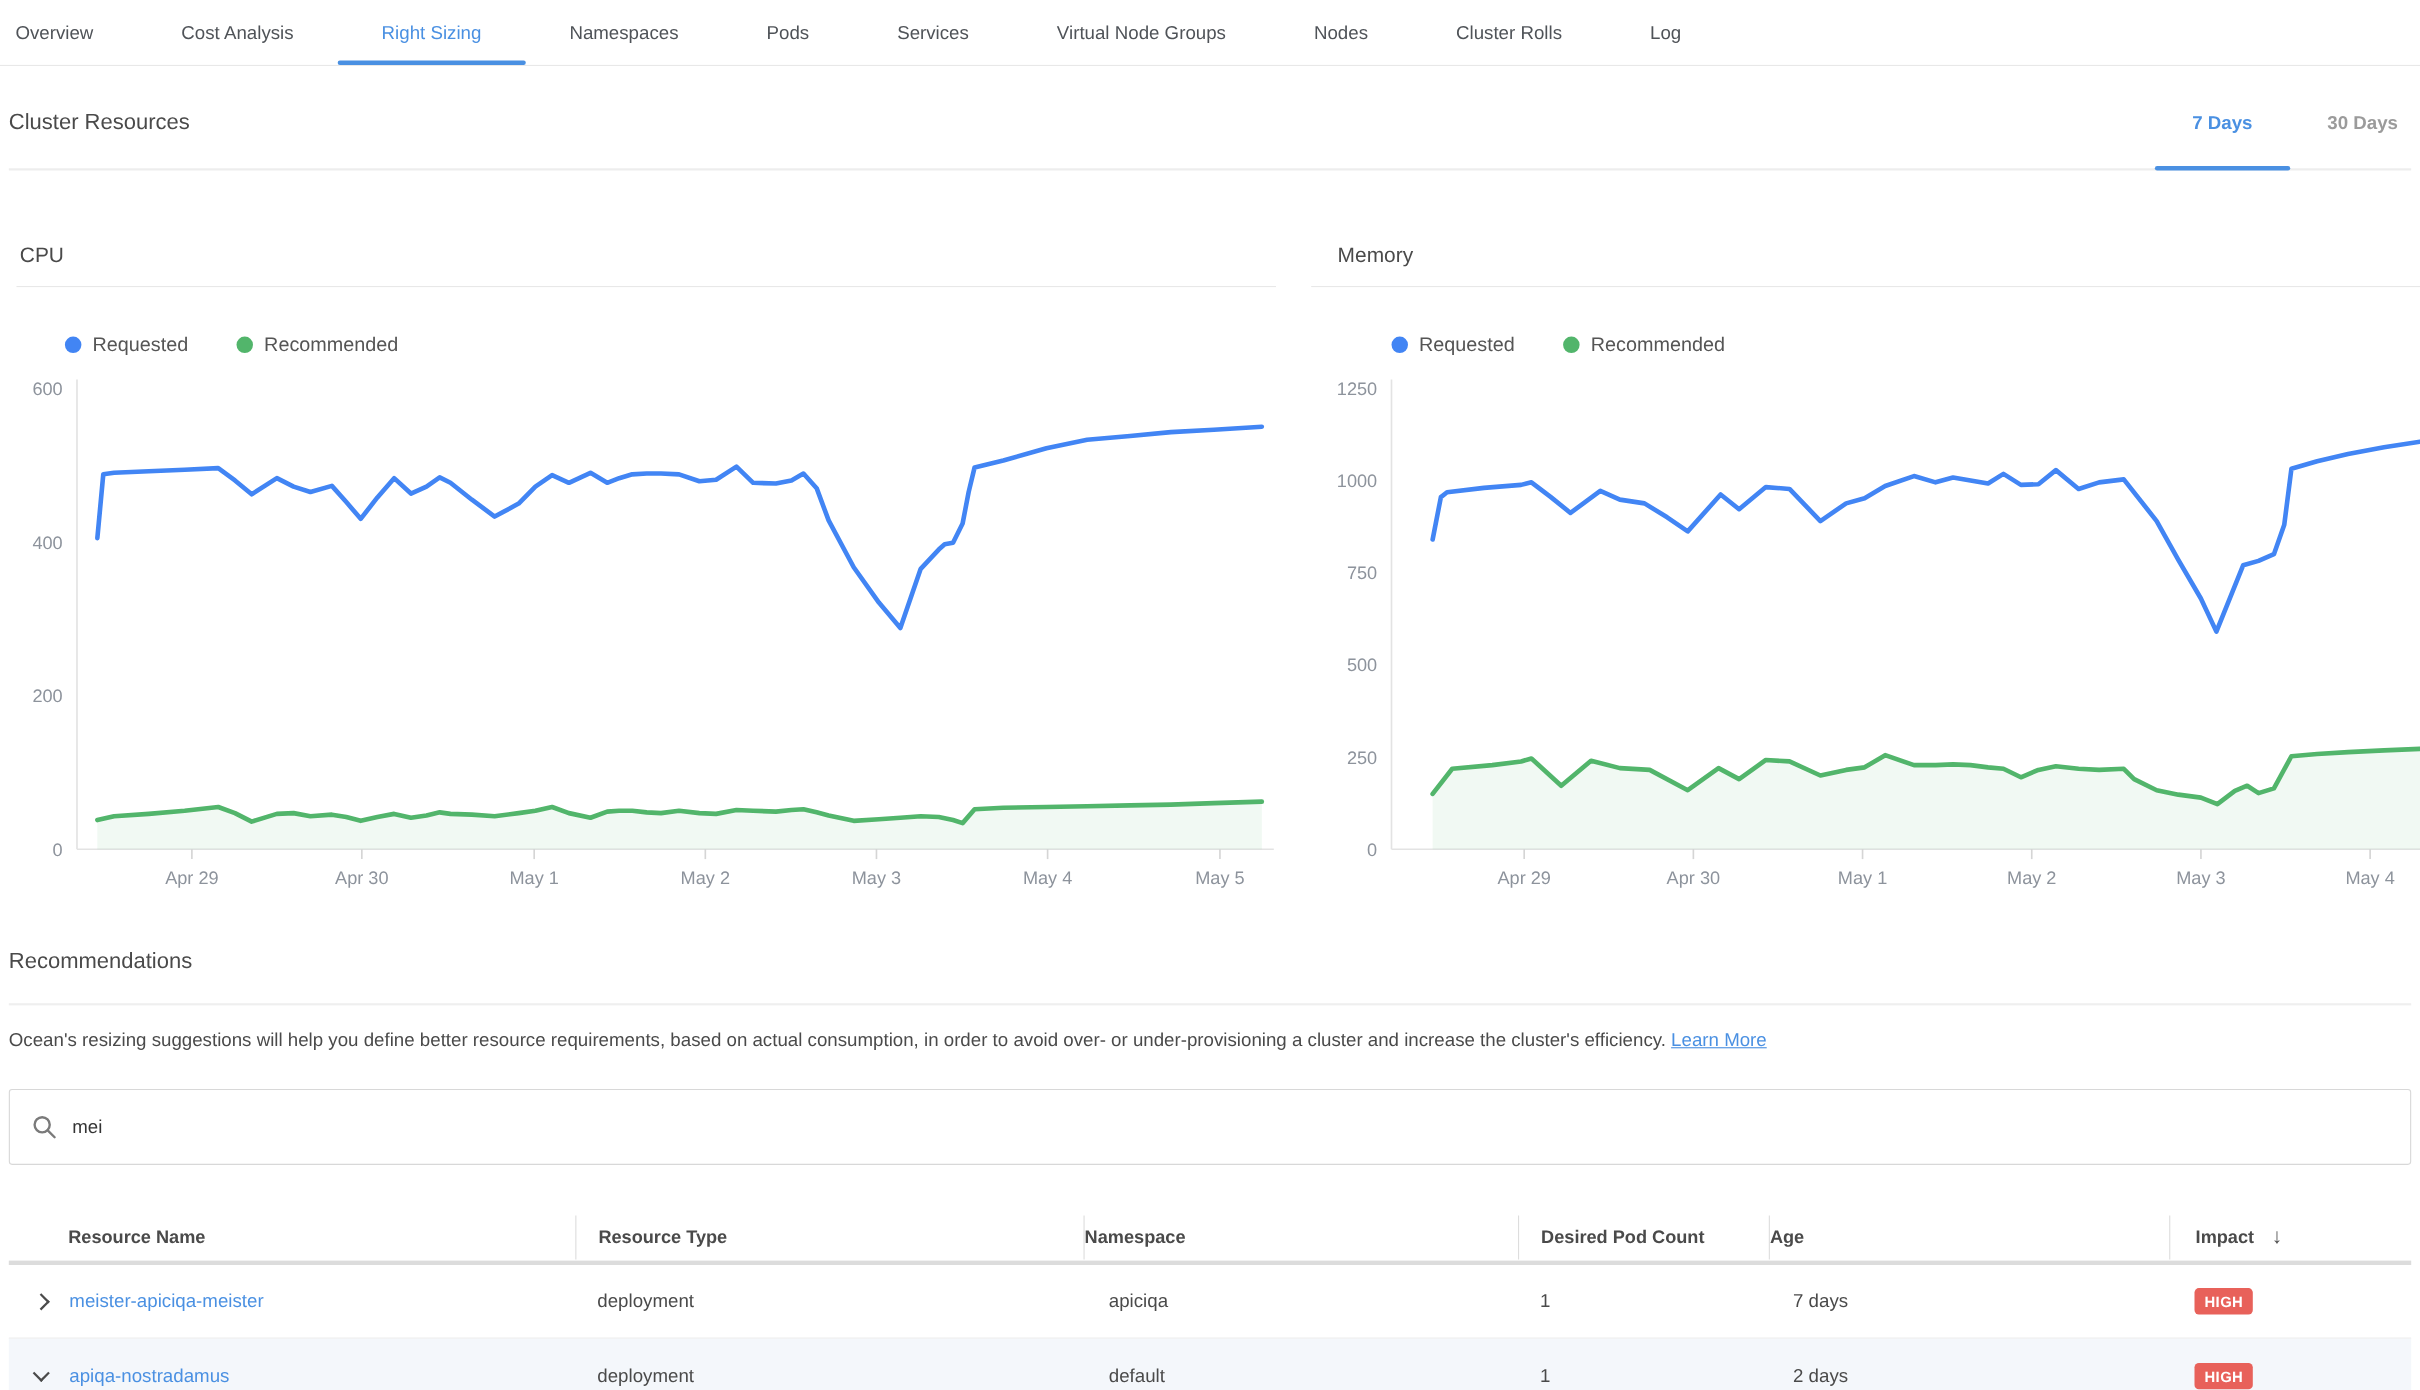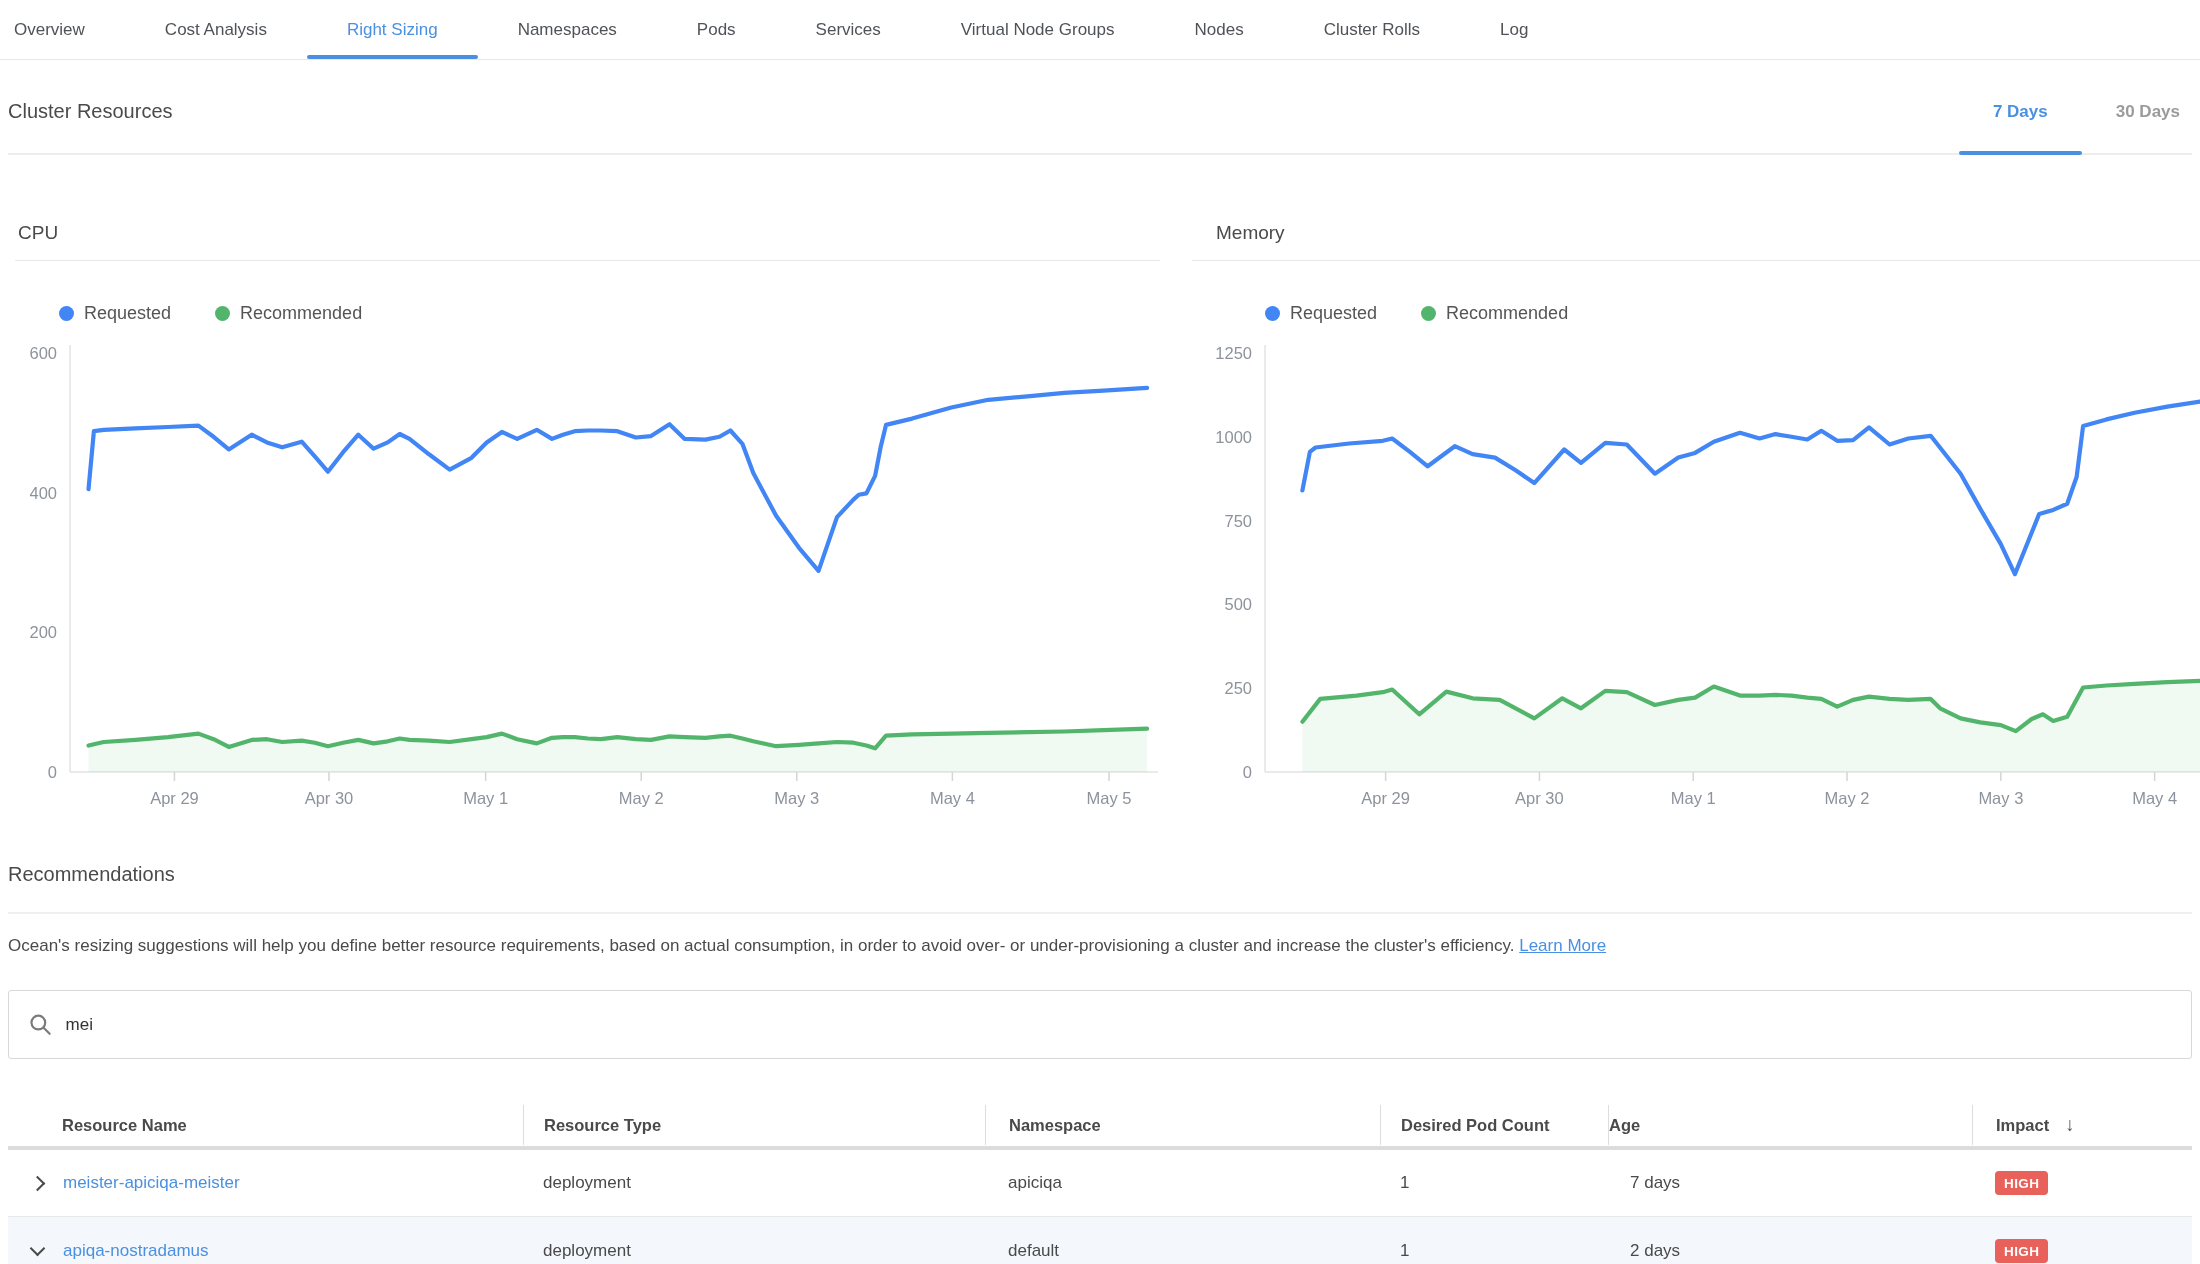--- a/index.html
+++ b/index.html
@@ -47,21 +47,21 @@
   .searchbox { margin-top:33px; height:69px; border:1px solid #d8d8d8; border-radius:3px; display:flex; align-items:center; padding:0 20px; gap:14px; background:#fff; }
   .searchbox input { border:none; outline:none; font-size:17px; color:#333; width:100%; font-family:"Liberation Sans", sans-serif; background:transparent; }
   
   .table { margin-top:45px; }
   .thead, .trow { display:grid; grid-template-columns:515px 462px 395px 228px 364px 1fr; align-items:center; }
   .thead { height:46px; border-bottom:4px solid #dcdcdc; font-weight:bold; font-size:16.5px; color:#4a4a4a; }
   .th { height:40px; display:flex; align-items:center; }
   .th + .th { border-left:1px solid #ddd; }
   .th:nth-child(1) { padding-left:54px; }
   .th:nth-child(2) { padding-left:20px; }
-  .th:nth-child(3) { padding-left:23px; }
+  .th:nth-child(3) { }
   .th:nth-child(4) { padding-left:20px; }
   .th:nth-child(5) { }
   .th:nth-child(6) { padding-left:23px; }
   .sort-arrow { margin-left:16px; font-size:19px; font-weight:400; color:#555; }
   .trow { height:67px; font-size:17px; color:#4a4a4a; cursor:pointer; }
   .trow.bordered { border-bottom:1px solid #e8e8e8; }
   .trow.expanded { background:#f4f7fb; }
   .td:nth-child(2) { padding-left:20px; }
   .td:nth-child(3) { padding-left:23px; }
   .td:nth-child(4) { padding-left:20px; }

